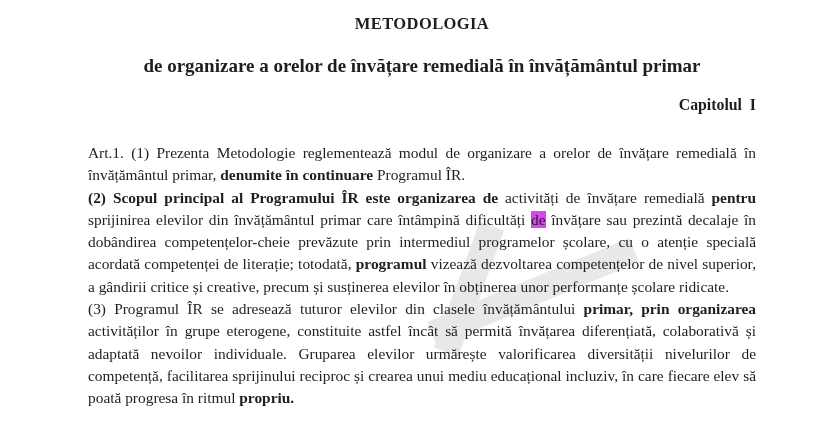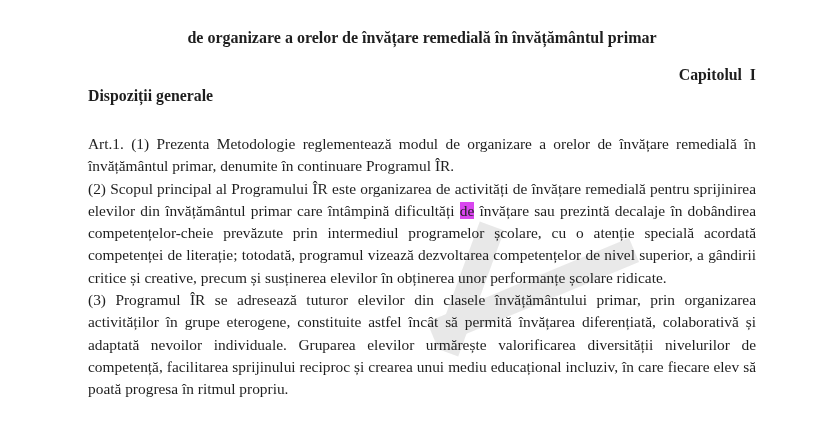--- a/index.html
+++ b/index.html
@@ -17,58 +17,58 @@
   .content{
     position:relative;z-index:1;
     padding:8px 64px 0 88px;
   }
   .doc-title{
     margin:6px 0 0;text-align:center;
     font-size:16.5px;font-weight:700;letter-spacing:.4px;
   }
   .doc-subtitle{
     margin:21px 0 0;text-align:center;
-    font-size:16px;font-weight:700;
+    font-size:19px;font-weight:700;
   }
   .chapter{
     margin:19px 0 0;font-size:15.8px;font-weight:700;white-space:pre-wrap;text-align:right;
   }
   .chapter-sub{
     margin:3px 0 0;font-size:15.8px;font-weight:700;
   }
   .body-text{
     margin:28px 0 0;
     font-size:15.4px;line-height:22.3px;
     text-align:justify;
   }
   .body-text p{margin:0;padding:0;}
-  .b{font-weight:400;margin-top:15px;}
+  .b{font-weight:700;margin-top:15px;}
   .i{}
   .hl{background:#d946ef;}
 </style>
 </head>
 <body>
 
 <div class="page">
 
   <svg class="watermark" width="240" height="155" viewBox="0 0 240 155" aria-hidden="true">
     <g stroke="#e3e3e3" stroke-width="26" fill="none" opacity="0.8">
       <line x1="20" y1="122" x2="222" y2="38"></line>
       <line x1="80" y1="14" x2="34" y2="140"></line>
     </g>
   </svg>
 
   <div class="content">
 
+    <h1 class="doc-title">METODOLOGIA</h1>
 
     <h2 class="doc-subtitle">de organizare a orelor de învățare remedială în învățământul primar</h2>
 
     <h3 class="chapter">Capitolul  I</h3>
 
-    <h3 class="chapter-sub">Dispoziții generale</h3>
 
     <div class="body-text">
 
       <p><span>Art.1. (1) Prezenta Metodologie reglementează modul de organizare a orelor de învățare remedială în învățământul primar, </span><span class="b">denumite în continuare </span><span class="i">Programul ÎR</span><span>.</span></p>
 
       <p><span class="b">(2) Scopul principal al Programului ÎR este organizarea de </span><span>activități de învățare remedială </span><span class="b">pentru</span><span> sprijinirea elevilor din învățământul primar care întâmpină dificultăți </span><span class="hl">de</span><span> învățare sau prezintă decalaje în dobândirea competențelor-cheie prevăzute prin intermediul programelor școlare, cu o atenție specială acordată competenței de literație; totodată, </span><span class="b">programul</span><span> vizează dezvoltarea competențelor de nivel superior, a gândirii critice și creative, precum și susținerea elevilor în obținerea unor performanțe școlare ridicate.</span></p>
 
       <p><span>(3) </span><span class="i">Programul ÎR</span><span> se adresează tuturor elevilor din clasele învățământului </span><span class="b">primar, prin organizarea</span><span> activităților în grupe eterogene, constituite astfel încât să permită învățarea diferențiată, colaborativă și adaptată nevoilor individuale. Gruparea elevilor urmărește valorificarea diversității nivelurilor de competență, facilitarea sprijinului reciproc și crearea unui mediu educațional incluziv, în care fiecare elev să poată progresa în ritmul </span><span class="b">propriu.</span></p>
 
     </div>

